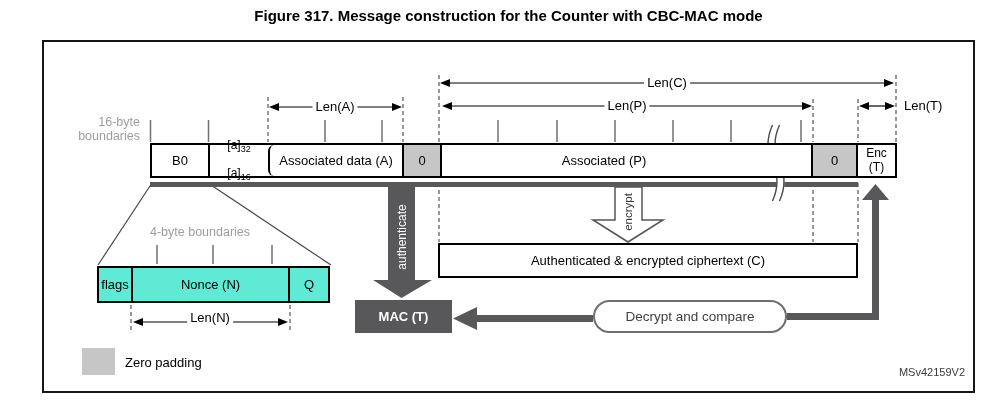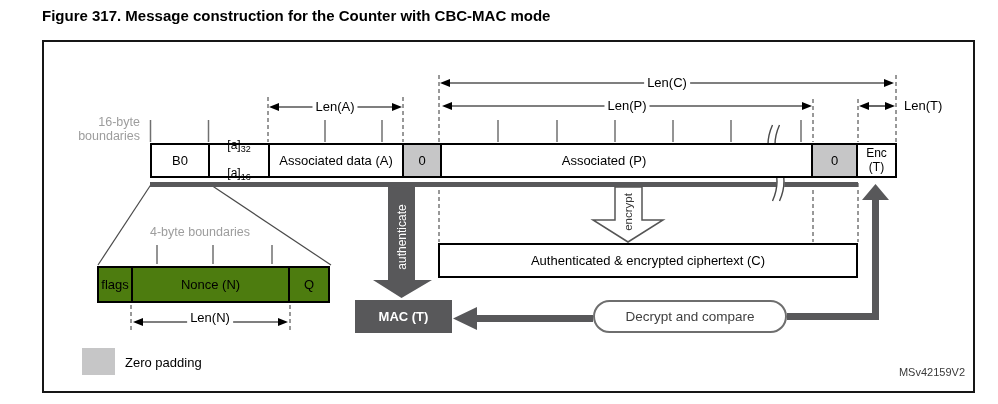--- a/index.html
+++ b/index.html
@@ -2,21 +2,21 @@
 <html><head>
 <meta charset="utf-8">
 <style>
   html,body{margin:0;padding:0;background:#fff;}
   .canvas{
     position:relative;width:998px;height:404px;background:#fff;overflow:hidden;
     font-family:"Liberation Sans","DejaVu Sans",sans-serif;color:#000;
   }
   .abs{position:absolute;}
   .fig-title{
-    left:42px;top:7px;width:933px;
+    left:42px;top:7px;width:933px;text-align:center;
     font-size:15px;font-weight:bold;color:#000;
   }
   .frame{left:42px;top:40px;width:933px;height:353px;border:2px solid #161616;box-sizing:border-box;}
   svg.overlay{left:0;top:0;width:998px;height:404px;pointer-events:none;}
   .gray-label{color:#9d9d9d;font-size:12.5px;line-height:1.08;}
   .lbl-16{left:50px;top:116px;width:90px;text-align:right;white-space:pre-line;}
   .lbl-4{left:200px;top:226px;transform:translateX(-50%);white-space:nowrap;}
   .len-label{
     font-size:13px;background:#fff;padding:0 3px;white-space:nowrap;
     transform:translateX(-50%);line-height:14px;
@@ -34,21 +34,21 @@
   }
   .cell:first-child{border-left:none;}
   .cell-zero{background:#c6c6c7;}
   .cell-plain{flex:1 1 auto;padding-right:45px;}
   .cell-enc{font-size:12px;line-height:1.15;text-align:center;white-space:pre-line;}
   .a-lines{display:flex;flex-direction:column;align-items:flex-start;line-height:1.0;font-size:12px;gap:13px;}
   .a-lines sub{font-size:9px;line-height:1;}
   
   .sub-bar{
     left:97px;top:266px;width:233px;height:37px;border:2px solid #000;
-    box-sizing:border-box;display:flex;background:#4d7c0f;
+    box-sizing:border-box;display:flex;background:#5eead4;
   }
   
   .cipher-box{
     left:438px;top:243px;width:420px;height:35px;border:2px solid #000;
     box-sizing:border-box;display:flex;align-items:center;justify-content:center;
     font-size:13px;background:#fff;
   }
   .mac-box{
     left:355px;top:300px;width:97px;height:33px;background:#58585a;color:#fff;
     display:flex;align-items:center;justify-content:center;font-size:13px;font-weight:bold;
@@ -168,21 +168,21 @@
   <div class="abs len-label" style="left:210px;top:311px;">Len(N)</div>
 
   <div class="abs msg-bar">
     <div class="cell" style="width:56px;">B0</div>
     <div class="cell" style="width:60px;">
       <div class="a-lines">
         <span><span>[a]</span><sub>32</sub></span>
         <span><span>[a]</span><sub>16</sub></span>
       </div>
     </div>
-    <div class="cell" style="width:134px;">Associated data (A)</div>
+    <div class="cell" style="width:134px;border-radius:6px;">Associated data (A)</div>
     <div class="cell cell-zero" style="width:38px;">0</div>
     <div class="cell cell-plain">Associated (P)</div>
     <div class="cell cell-zero" style="width:45px;">0</div>
     <div class="cell cell-enc" style="width:39px;">Enc
 (T)</div>
   </div>
 
   <div class="abs sub-bar">
     <div class="cell" style="width:32px;">flags</div>
     <div class="cell" style="width:157px;">Nonce (N)</div>

